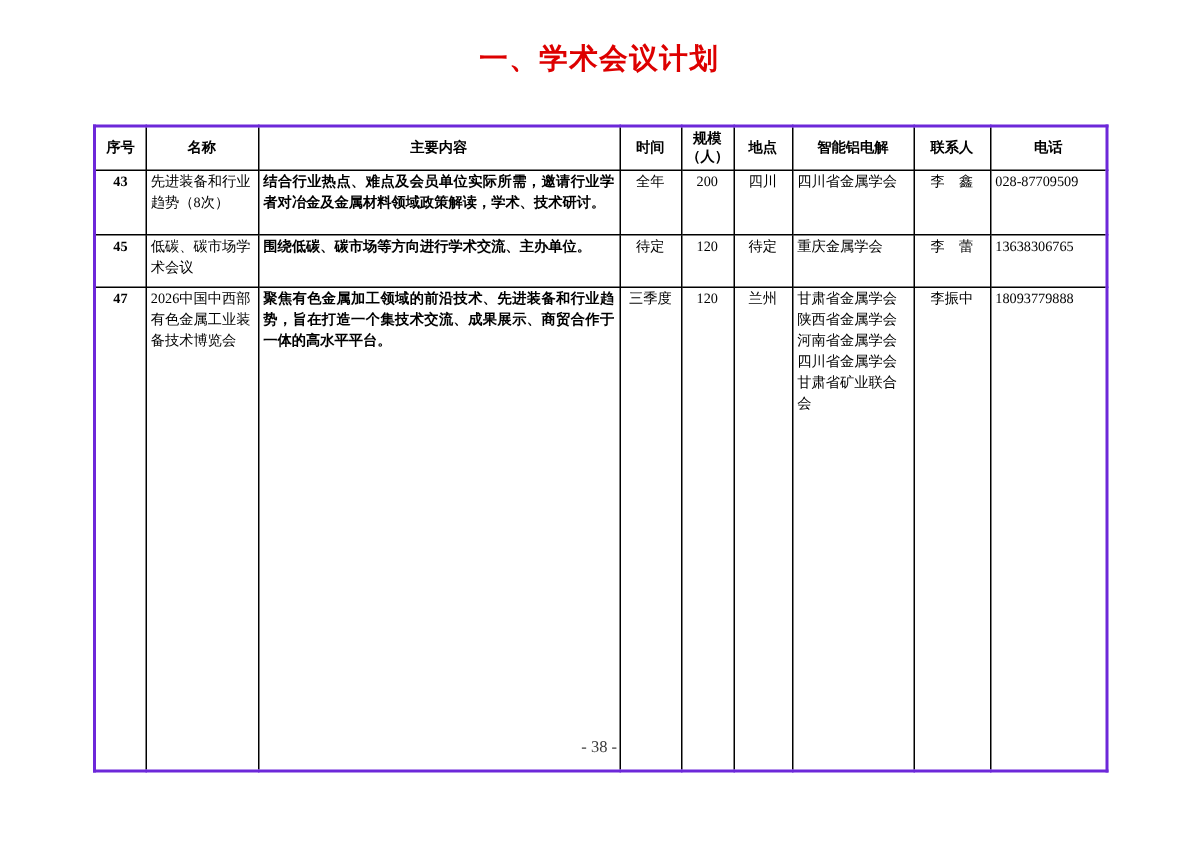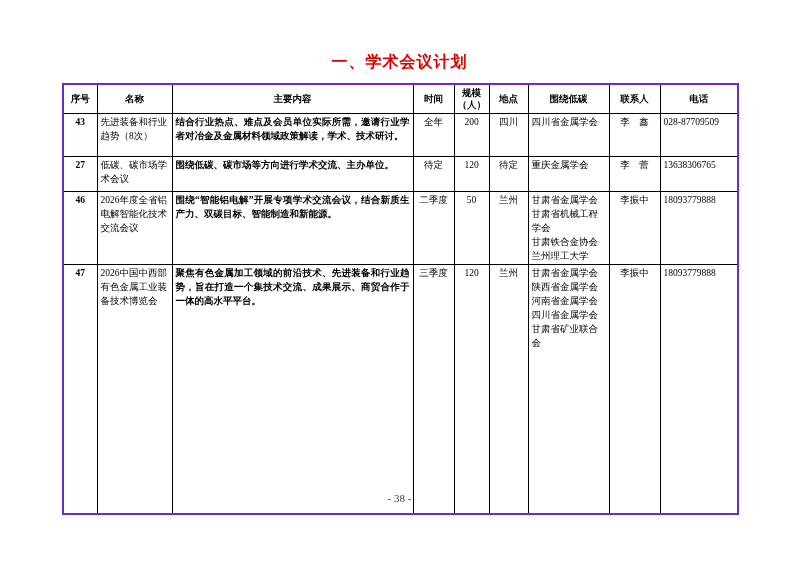--- a/index.html
+++ b/index.html
@@ -8,26 +8,26 @@
     position: relative;
     width: 799px;
     height: 566px;
     background: #ffffff;
     font-family: "Liberation Serif", "DejaVu Serif", serif;
     color: #000000;
     overflow: hidden;
   }
   .title {
     position: absolute;
-    top: 52px;
+    top: 26px;
     left: 0;
     width: 100%;
     text-align: center;
     font-family: "Liberation Sans", "DejaVu Sans", sans-serif;
-    font-size: 16px;
+    font-size: 19px;
     font-weight: bold;
     color: #dd0000;
     letter-spacing: 1px;
   }
   table.conf {
     position: absolute;
     left: 62px;
     top: 83px;
     width: 676px;
     height: 432px;
@@ -92,61 +92,47 @@
     </colgroup>
     <thead>
       <tr class="hrow">
         <th>序号</th>
         <th>名称</th>
         <th>主要内容</th>
         <th>时间</th>
         <th>规模
 （人）</th>
         <th>地点</th>
-        <th>围绕低碳</th>
+        <th>智能铝电解</th>
         <th>联系人</th>
         <th>电话</th>
       </tr>
     </thead>
     <tbody>
       <tr class="row0">
         <td class="c bold">43</td>
         <td class="l">先进装备和行业趋势（8次）</td>
         <td class="just">结合行业热点、难点及会员单位实际所需，邀请行业学者对冶金及金属材料领域政策解读，学术、技术研讨。</td>
         <td class="c">全年</td>
         <td class="c">200</td>
         <td class="c">四川</td>
         <td class="l pre">四川省金属学会</td>
         <td class="c">李　鑫</td>
         <td class="l">028-87709509</td>
       </tr>
       <tr class="row2">
-        <td class="c bold">27</td>
+        <td class="c bold">45</td>
         <td class="l">低碳、碳市场学术会议</td>
         <td class="just">围绕低碳、碳市场等方向进行学术交流、主办单位。</td>
         <td class="c">待定</td>
         <td class="c">120</td>
         <td class="c">待定</td>
         <td class="l pre">重庆金属学会</td>
         <td class="c">李　蕾</td>
         <td class="l">13638306765</td>
-      </tr>
-      <tr class="row3">
-        <td class="c bold">46</td>
-        <td class="l">2026年度全省铝电解智能化技术交流会议</td>
-        <td class="just">围绕“智能铝电解”开展专项学术交流会议，结合新质生产力、双碳目标、智能制造和新能源。</td>
-        <td class="c">二季度</td>
-        <td class="c">50</td>
-        <td class="c">兰州</td>
-        <td class="l pre">甘肃省金属学会
-甘肃省机械工程学会
-甘肃铁合金协会
-兰州理工大学</td>
-        <td class="c">李振中</td>
-        <td class="l">18093779888</td>
       </tr>
       <tr class="row4">
         <td class="c bold">47</td>
         <td class="l">2026中国中西部有色金属工业装备技术博览会</td>
         <td class="just">聚焦有色金属加工领域的前沿技术、先进装备和行业趋势，旨在打造一个集技术交流、成果展示、商贸合作于一体的高水平平台。</td>
         <td class="c">三季度</td>
         <td class="c">120</td>
         <td class="c">兰州</td>
         <td class="l pre">甘肃省金属学会
 陕西省金属学会

